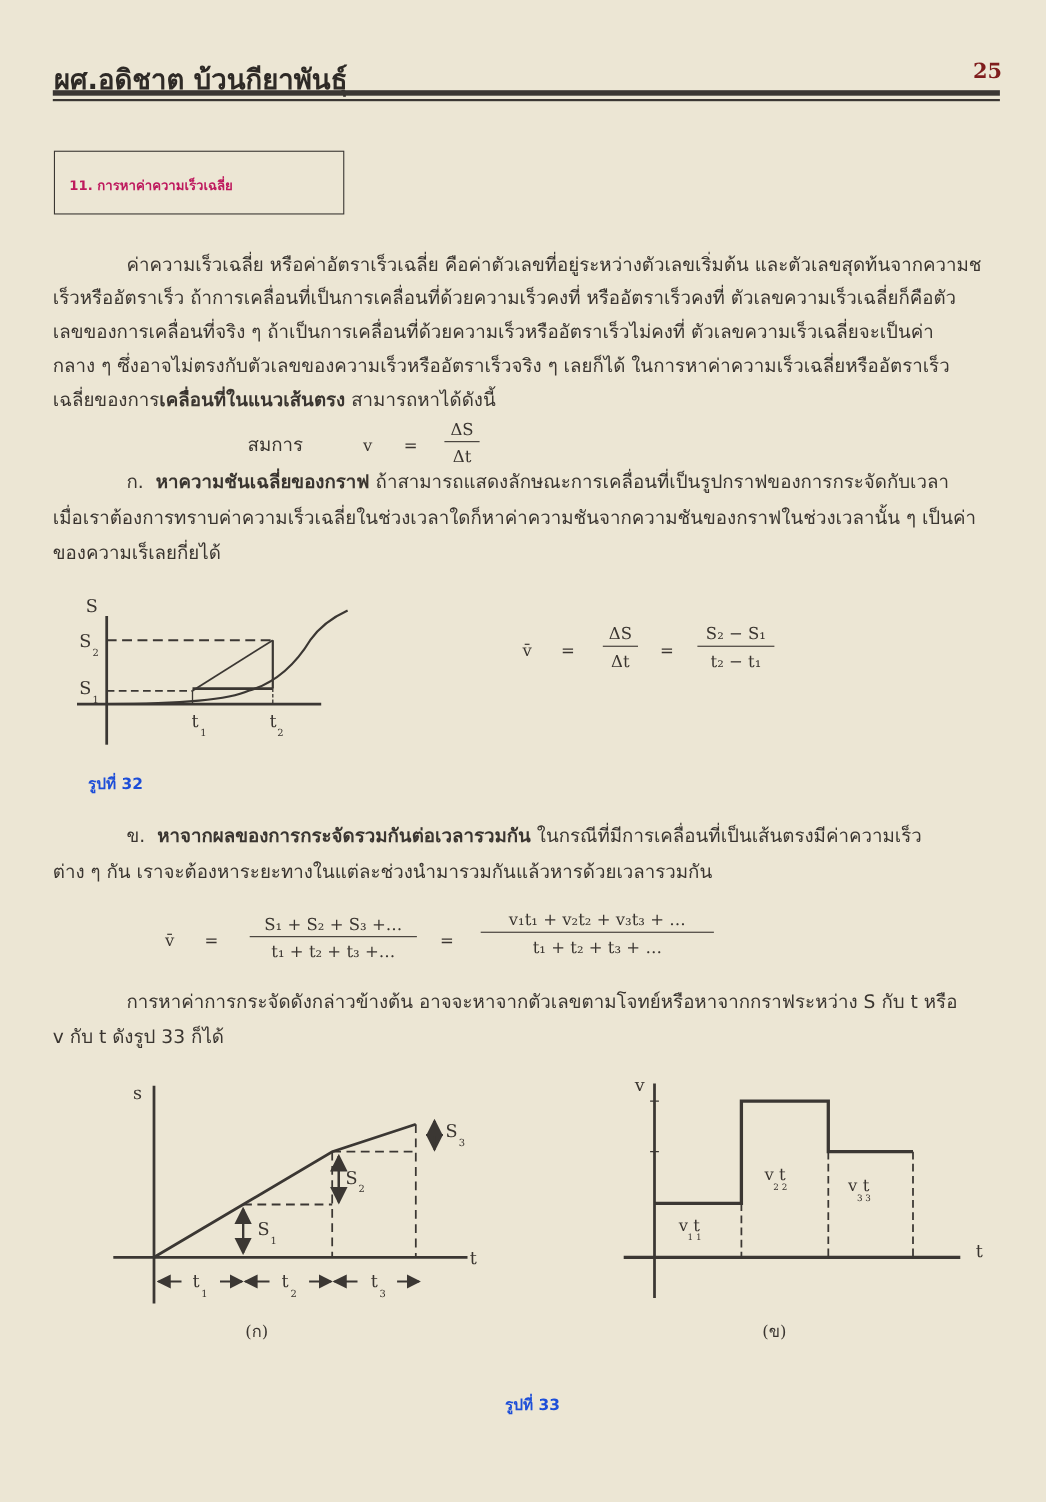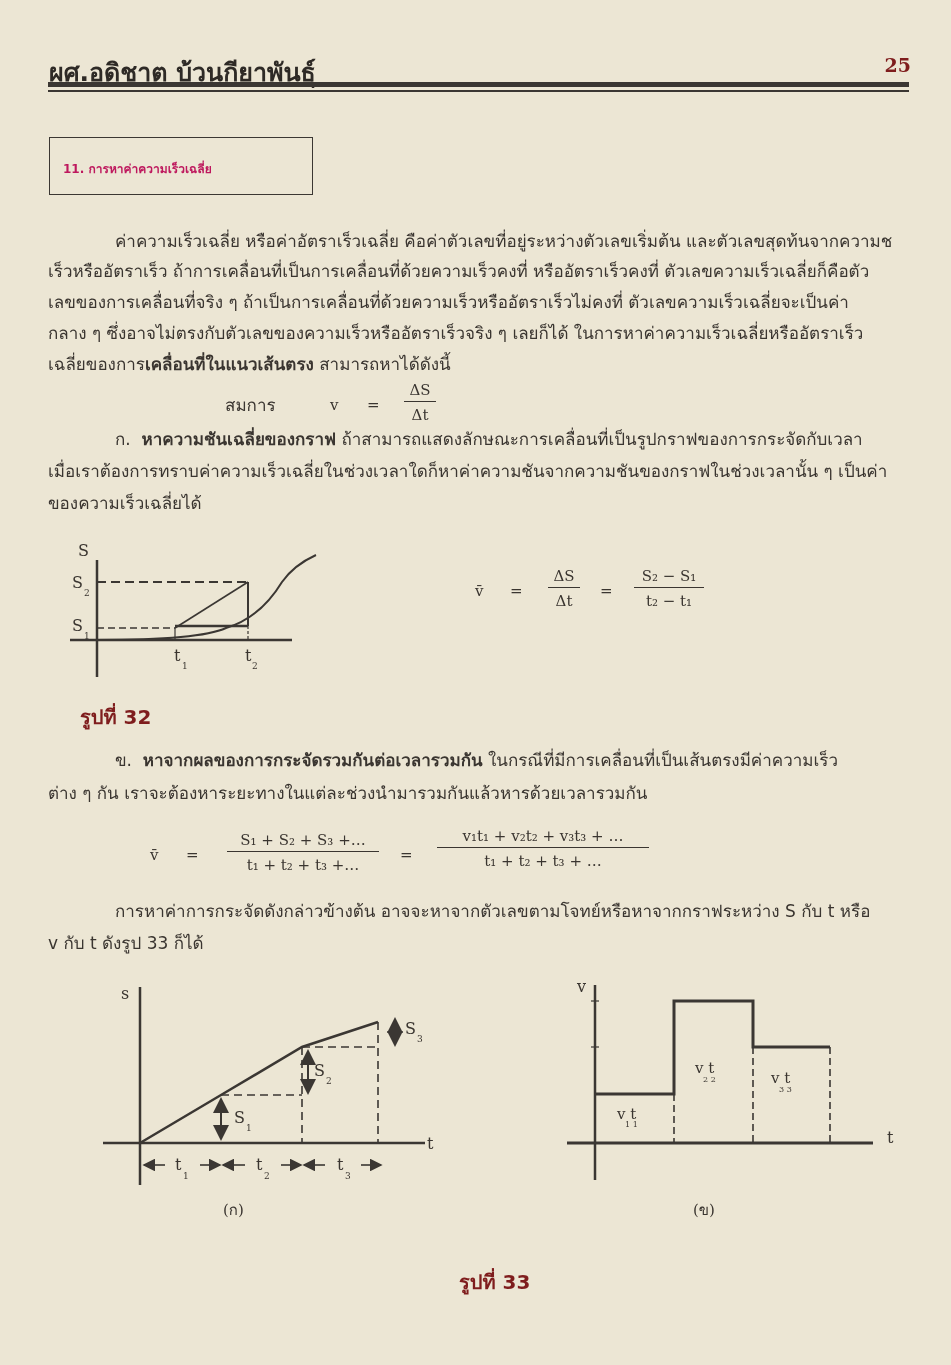--- a/index.html
+++ b/index.html
@@ -12,21 +12,21 @@
   .rule-thin{left:48px;top:90px;width:861px;height:1.5px;background:#3b3733;}
   .section-box{left:49px;top:137px;width:264px;height:58px;border:1.5px solid #3b3733;box-sizing:border-box;}
   .section-title{left:63px;top:159px;font-size:12px;font-weight:bold;font-family:"DejaVu Sans","Liberation Sans",sans-serif;color:#be185d;}
   .para{font-family:"DejaVu Sans","Liberation Sans",sans-serif;font-size:17px;line-height:30px;color:#3a3530;}
   .line{position:absolute;white-space:nowrap;}
   .b{font-weight:bold;}
   .math{font-family:"DejaVu Serif","Liberation Serif",serif;font-size:15px;color:#3a3530;}
   .frac{position:absolute;text-align:center;}
   .frac .num{display:block;padding:0 4px 2px;border-bottom:1.3px solid #3a3530;}
   .frac .den{display:block;padding-top:4px;}
-  .caption{font-family:"DejaVu Sans","Liberation Sans",sans-serif;font-weight:bold;font-size:20px;color:#7f1d1d;}
+  .caption{font-family:"DejaVu Sans","Liberation Sans",sans-serif;font-weight:bold;font-size:14px;color:#1d4ed8;}
   svg text{font-family:"DejaVu Serif","Liberation Serif",serif;fill:#3a3530;}
 </style>
 </head>
 <body>
 
 <div class="abs header-author">ผศ.อดิชาต  บ้วนกียาพันธุ์</div>
 <div class="abs header-page">25</div>
 <div class="abs rule-thick"></div>
 <div class="abs rule-thin"></div>
 
@@ -45,21 +45,21 @@
 <div class="abs math" style="left:330px;top:396px;">v</div>
 <div class="abs math" style="left:367px;top:396px;">=</div>
 <div class="frac math" style="left:404px;top:381px;width:32px;">
   <span class="num">ΔS</span>
   <span class="den">Δt</span>
 </div>
 
 <div class="abs para" style="left:0;top:0;">
   <span class="line" style="left:115px;top:424px;"><span>ก.</span>&nbsp;&nbsp;<span class="b">หาความชันเฉลี่ยของกราฟ</span><span>  ถ้าสามารถแสดงลักษณะการเคลื่อนที่เป็นรูปกราฟของการกระจัดกับเวลา</span></span>
   <span class="line" style="left:48px;top:456px;">เมื่อเราต้องการทราบค่าความเร็วเฉลี่ยในช่วงเวลาใดก็หาค่าความชันจากความชันของกราฟในช่วงเวลานั้น ๆ  เป็นค่า</span>
-  <span class="line" style="left:48px;top:488px;">ของความเร็วเฉลี่ยได้</span>
+  <span class="line" style="left:48px;top:488px;">ของความเร็เลยกี่ยได้</span>
 </div>
 
 <svg class="abs" style="left:50px;top:530px;" width="300" height="160">
 
   <line x1="47" y1="30" x2="47" y2="147" stroke="#3b3733" stroke-width="2.5"></line>
   <line x1="20" y1="110" x2="242" y2="110" stroke="#3b3733" stroke-width="2.5"></line>
 
   <path d="M47,110 Q150,110 176,98 Q210,88 232,52 Q244,35 266,25" fill="none" stroke="#3b3733" stroke-width="2"></path>
 
   <line x1="125" y1="98" x2="198" y2="52" stroke="#3b3733" stroke-width="1.6"></line>

